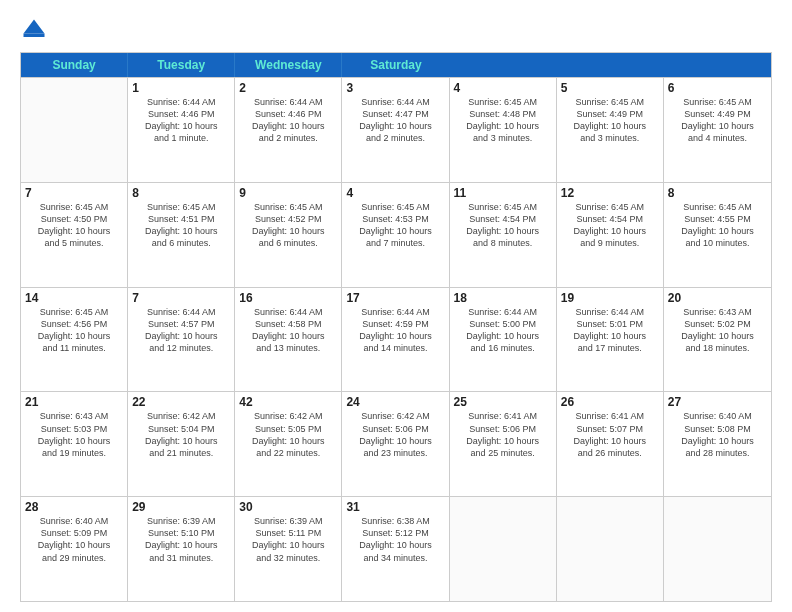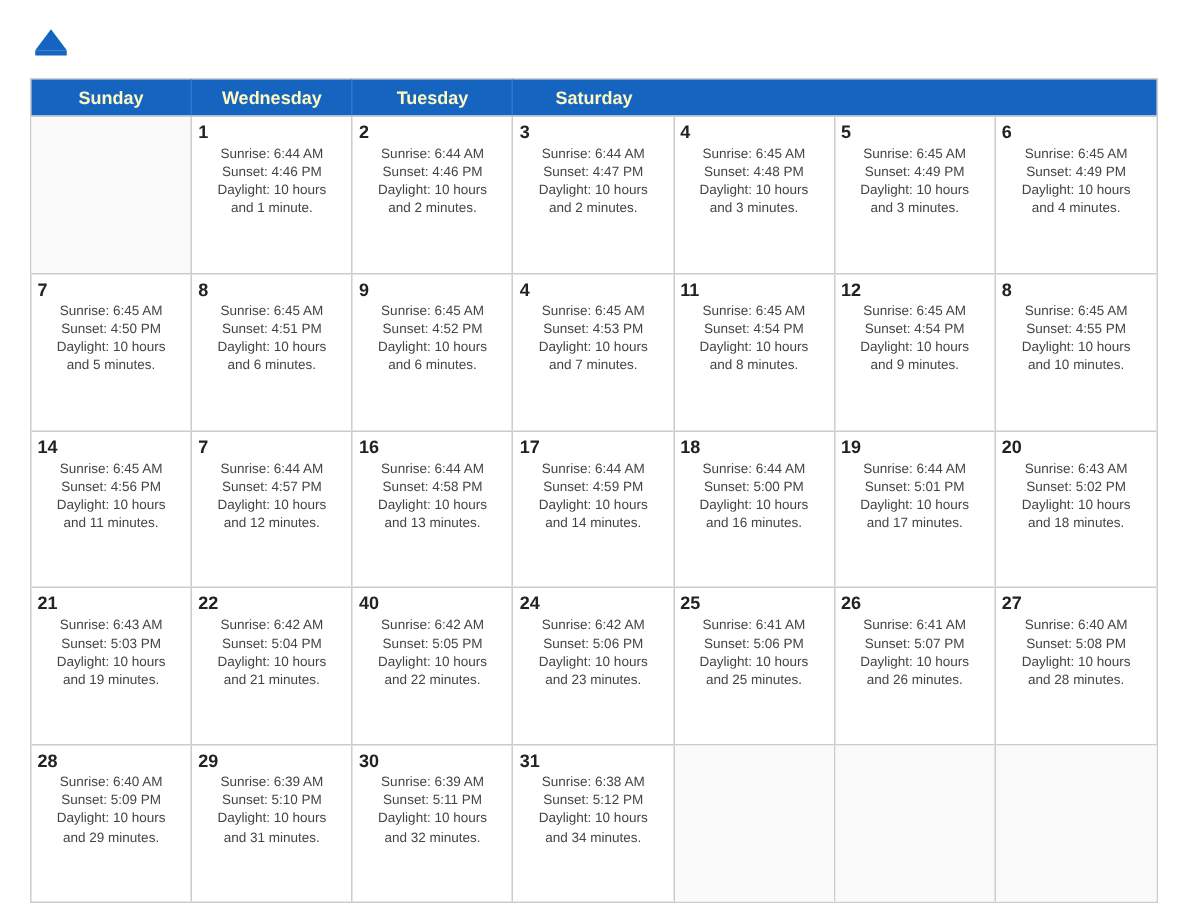--- a/index.html
+++ b/index.html
@@ -57,21 +57,21 @@
       display: flex;
       flex-direction: column;
       border: 1px solid #ccc;
     }
     .cal-header {
       display: grid;
       grid-template-columns: repeat(7, 1fr);
       background: #1565c0;
     }
     .cal-header-cell {
-      color: #fef9c3;
+      color: #5eead4;
       font-size: 12px;
       font-weight: bold;
       text-align: center;
       padding: 5px 2px;
       border-right: 1px solid #2979c8;
     }
     .cal-header-cell:last-child { border-right: none; }
     .cal-body {
       display: flex;
       flex-direction: column;
@@ -124,22 +124,22 @@
     </div>
     <div class="title-block">
       <h1></h1>
       <h2></h2>
     </div>
   </div>
 
   <div class="calendar">
     <div class="cal-header">
       <div class="cal-header-cell">Sunday</div>
+      <div class="cal-header-cell">Tuesday</div>
       <div class="cal-header-cell">Wednesday</div>
-      <div class="cal-header-cell">Tuesday</div>
       <div class="cal-header-cell">Saturday</div>
     </div>
     <div class="cal-body" id="cal-body">
     <div class="cal-row">
           <div class="cal-cell empty"></div>
           <div class="cal-cell">
             <div class="day-num">1</div>
             <div class="day-info">Sunrise: 6:44 AM<br>Sunset: 4:46 PM<br>Daylight: 10 hours<br>and 1 minute.</div>
           </div>
           <div class="cal-cell">
@@ -226,21 +226,21 @@
         <div class="cal-row">
           <div class="cal-cell">
             <div class="day-num">21</div>
             <div class="day-info">Sunrise: 6:43 AM<br>Sunset: 5:03 PM<br>Daylight: 10 hours<br>and 19 minutes.</div>
           </div>
           <div class="cal-cell">
             <div class="day-num">22</div>
             <div class="day-info">Sunrise: 6:42 AM<br>Sunset: 5:04 PM<br>Daylight: 10 hours<br>and 21 minutes.</div>
           </div>
           <div class="cal-cell">
-            <div class="day-num">40</div>
+            <div class="day-num">42</div>
             <div class="day-info">Sunrise: 6:42 AM<br>Sunset: 5:05 PM<br>Daylight: 10 hours<br>and 22 minutes.</div>
           </div>
           <div class="cal-cell">
             <div class="day-num">24</div>
             <div class="day-info">Sunrise: 6:42 AM<br>Sunset: 5:06 PM<br>Daylight: 10 hours<br>and 23 minutes.</div>
           </div>
           <div class="cal-cell">
             <div class="day-num">25</div>
             <div class="day-info">Sunrise: 6:41 AM<br>Sunset: 5:06 PM<br>Daylight: 10 hours<br>and 25 minutes.</div>
           </div>

